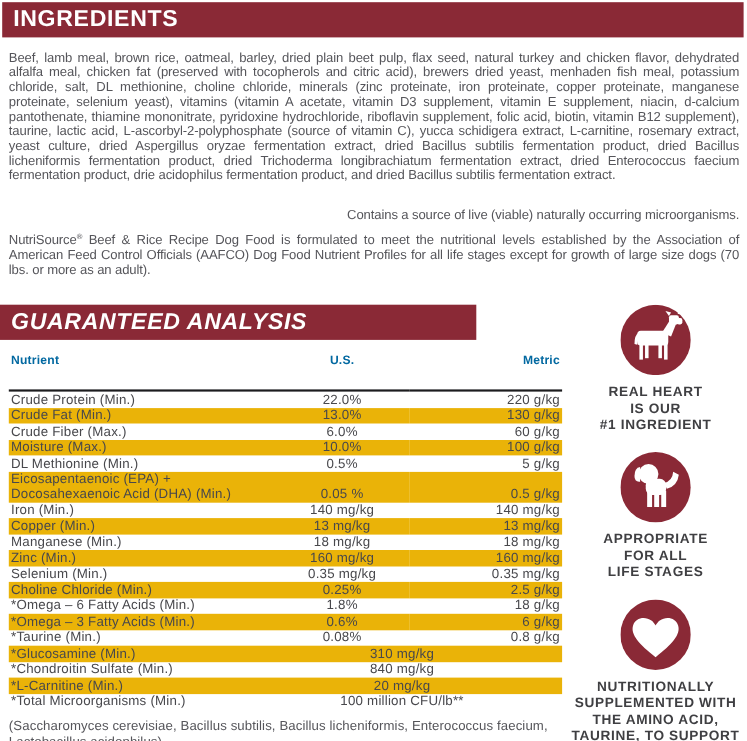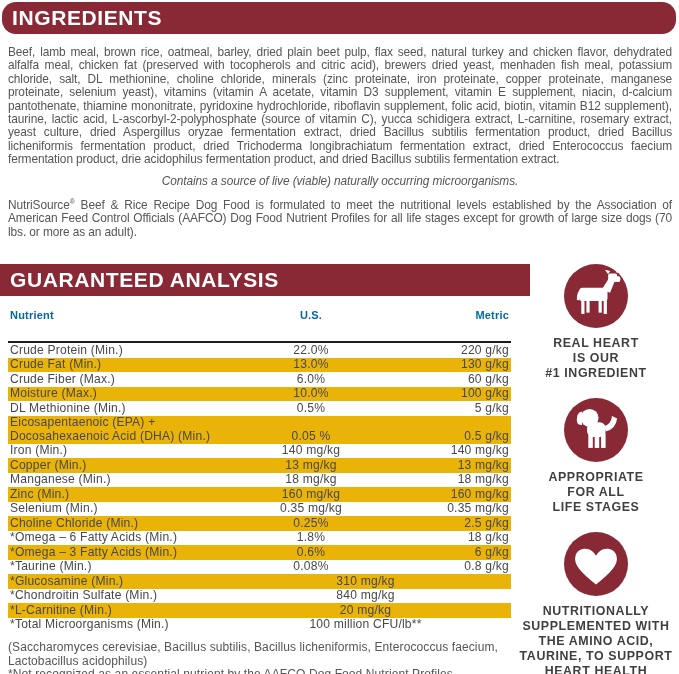--- a/index.html
+++ b/index.html
@@ -6,30 +6,30 @@
   html,body { width:679px; height:674px; background:#ffffff; overflow:hidden;
               font-family:"Liberation Sans", sans-serif; }
   .page { position:relative; width:679px; height:674px; }
 
   
   .section-bar {
     background:#8a2936; color:#ffffff; font-weight:bold;
     font-size:21px; letter-spacing:0.6px; line-height:1;
     padding:5px 10px 6px 10px;
   }
-  .bar-ingredients { margin:2px 3px 0 2px;border-radius:14px; }
-  .bar-analysis   { width:530px; }
+  .bar-ingredients { margin:2px 3px 0 2px; }
+  .bar-analysis   { width:433px;font-style:italic; }
 
   
   .body-copy {
     color:#55555a; font-size:11.9px; line-height:13.4px;
     letter-spacing:-0.1px; text-align:justify;
     margin:12px 7px 0 8px;
   }
-  .p-contains { margin-top:8px; text-align:center;font-style:italic; }
+  .p-contains { margin-top:22px; text-align:right; }
   .p-statement { margin-top:7px; }
   sup.reg { font-size:7px; vertical-align:super; }
 
   
   .columns { display:flex; margin-top:25px; }
   .col-left { width:513px; flex:0 0 513px; }
   .col-right { flex:1; display:flex; flex-direction:column; align-items:center; padding-top:0; }
 
   
   table.ga {

